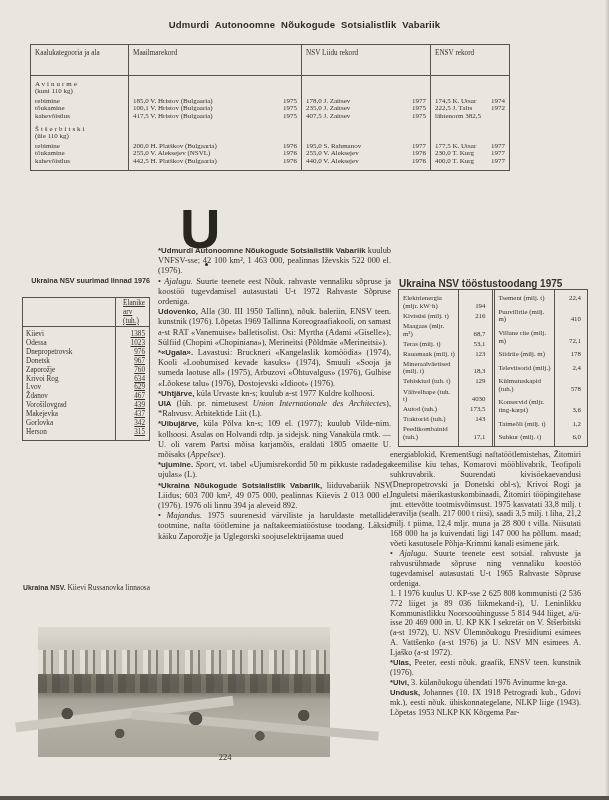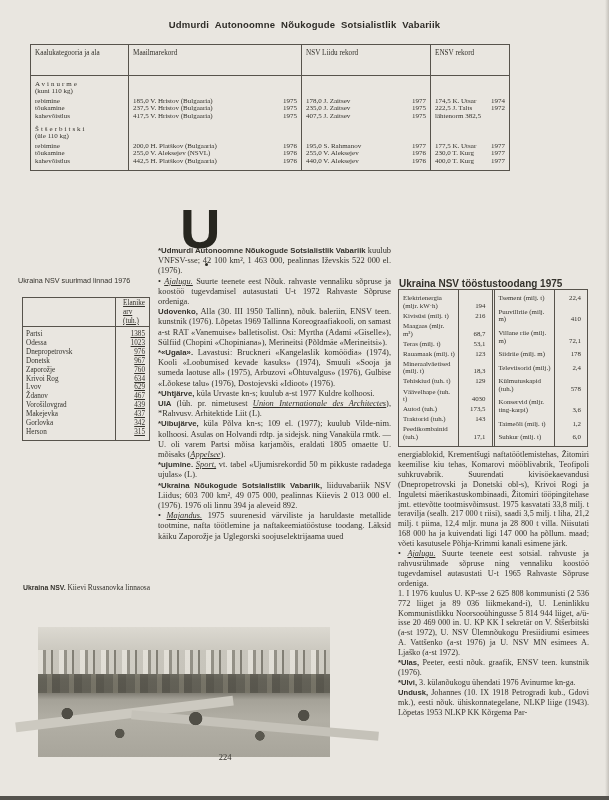--- a/index.html
+++ b/index.html
@@ -42,22 +42,22 @@
   .big-letter {
     position:absolute; left:180px; top:201px;
     font-family:"Liberation Sans", sans-serif; font-weight:bold;
     font-size:56px; line-height:56px; color:#27261f;
   }
   .letter-dot { position:absolute; left:205px; top:263px; width:3px; height:3px;
     border-radius:50%; background:#27261f; }
 
   
   .cities-title {
-    position:absolute; left:18px; top:277px; width:132px; 
-    font-family:"Liberation Sans", sans-serif; font-weight:normal;
+    position:absolute; left:18px; top:277px; width:132px; text-align:right;
+    font-family:"Liberation Sans", sans-serif; font-weight:bold;
     font-size:7.2px; line-height:8.6px;
   }
   .cities-table {
     position:absolute; left:22px; top:297px; width:128px;
     border:1px solid #57534c; box-sizing:border-box;
     font-size:7.2px; line-height:8.9px;
   }
   .cities-table::after { content:''; position:absolute; top:0; bottom:0; left:92px;
     width:1px; background:#57534c; }
   .ct-head { display:flex; border-bottom:1px solid #57534c; min-height:28px; }
@@ -97,41 +97,41 @@
   .page-number { position:absolute; left:205px; top:752px; width:40px;
     text-align:center; font-size:8.5px; }
 
   
   .col-middle {
     position:absolute; left:158px; top:246px; width:233px; height:378px;
     overflow:hidden; font-size:8.4px; line-height:10.2px; text-align:justify;
   }
   .col-middle p, .col-right-text p { margin:0; }
   .run-b { font-weight:bold; font-family:"Liberation Sans", sans-serif; font-size:.93em; }
-  .run-i { font-style:italic;text-decoration:underline; }
+  .run-i { font-style:italic; }
 
   
   .prod-title { position:absolute; left:399px; top:278px; width:192px;
     font-family:Liberation Sans, sans-serif; font-weight:bold; font-size:10px; }
   .prod-table {
     position:absolute; left:398px; top:289px; width:190px; height:158px;
     border:1px solid #57534c; box-sizing:border-box; display:flex;
     font-size:6.9px; line-height:7.8px;
   }
   .pt-half { flex:1; position:relative; padding:3px 0 4px;
     display:flex; flex-direction:column; justify-content:space-between; }
   .pt-left { border-right:1px solid #57534c; }
   .pt-right { border-left:1px solid #57534c; margin-left:1px; }
   .pt-half::after { content:''; position:absolute; top:0; bottom:0; left:59px;
     width:1px; background:#57534c; }
   .pt-row { display:flex; align-items:flex-end; padding:1px 0; }
   .pt-label { width:59px; padding:0 3px 0 4px; box-sizing:border-box; }
   .pt-val { flex:1; text-align:right; padding-right:6px; }
   .col-right-text {
-    position:absolute; left:398px; top:450px; width:191px; height:314px;
+    position:absolute; left:390px; top:450px; width:191px; height:314px;
     overflow:hidden; font-size:8.2px; line-height:9.9px; text-align:justify;
   }
 </style>
 </head>
 <body>
 
 <div class="page">
 
   <div class="header-title">Udmurdi Autonoomne Nõukogude Sotsialistlik Vabariik</div>
 
@@ -163,21 +163,21 @@
             <span class="yr">1977</span>
           </div>
         <div class="rt-c c4 rec">
             <span>174,5 K. Utsar</span>
             <span class="yr">1974</span>
           </div>
       </div>
       <div class="rt-row">
         <div class="rt-c c1">tõukamine</div>
         <div class="rt-c c2 rec">
-            <span>237,5 V. Hristov (Bulgaaria)</span>
+            <span>100,1 V. Hristov (Bulgaaria)</span>
             <span class="yr">1975</span>
           </div>
         <div class="rt-c c3 rec">
             <span>235,0 J. Zaitsev</span>
             <span class="yr">1975</span>
           </div>
         <div class="rt-c c4 rec">
             <span>222,5 J. Talts</span>
             <span class="yr">1972</span>
           </div>
@@ -259,21 +259,21 @@
 
   <div class="cities-title">Ukraina NSV suurimad linnad 1976</div>
   <div class="cities-table">
     <div class="ct-head">
       <div class="ct-name"></div>
       <div class="ct-val">Elanike arv (tuh.)</div>
     </div>
     <div class="ct-body">
 
         <div class="ct-row">
-          <div class="ct-name">Partsi</div>
+          <div class="ct-name">Kiievi</div>
           <div class="ct-val">1385</div>
         </div>
 
         <div class="ct-row">
           <div class="ct-name">Odessa</div>
           <div class="ct-val">1023</div>
         </div>
 
         <div class="ct-row">
           <div class="ct-name">Dnepropetrovsk</div>

